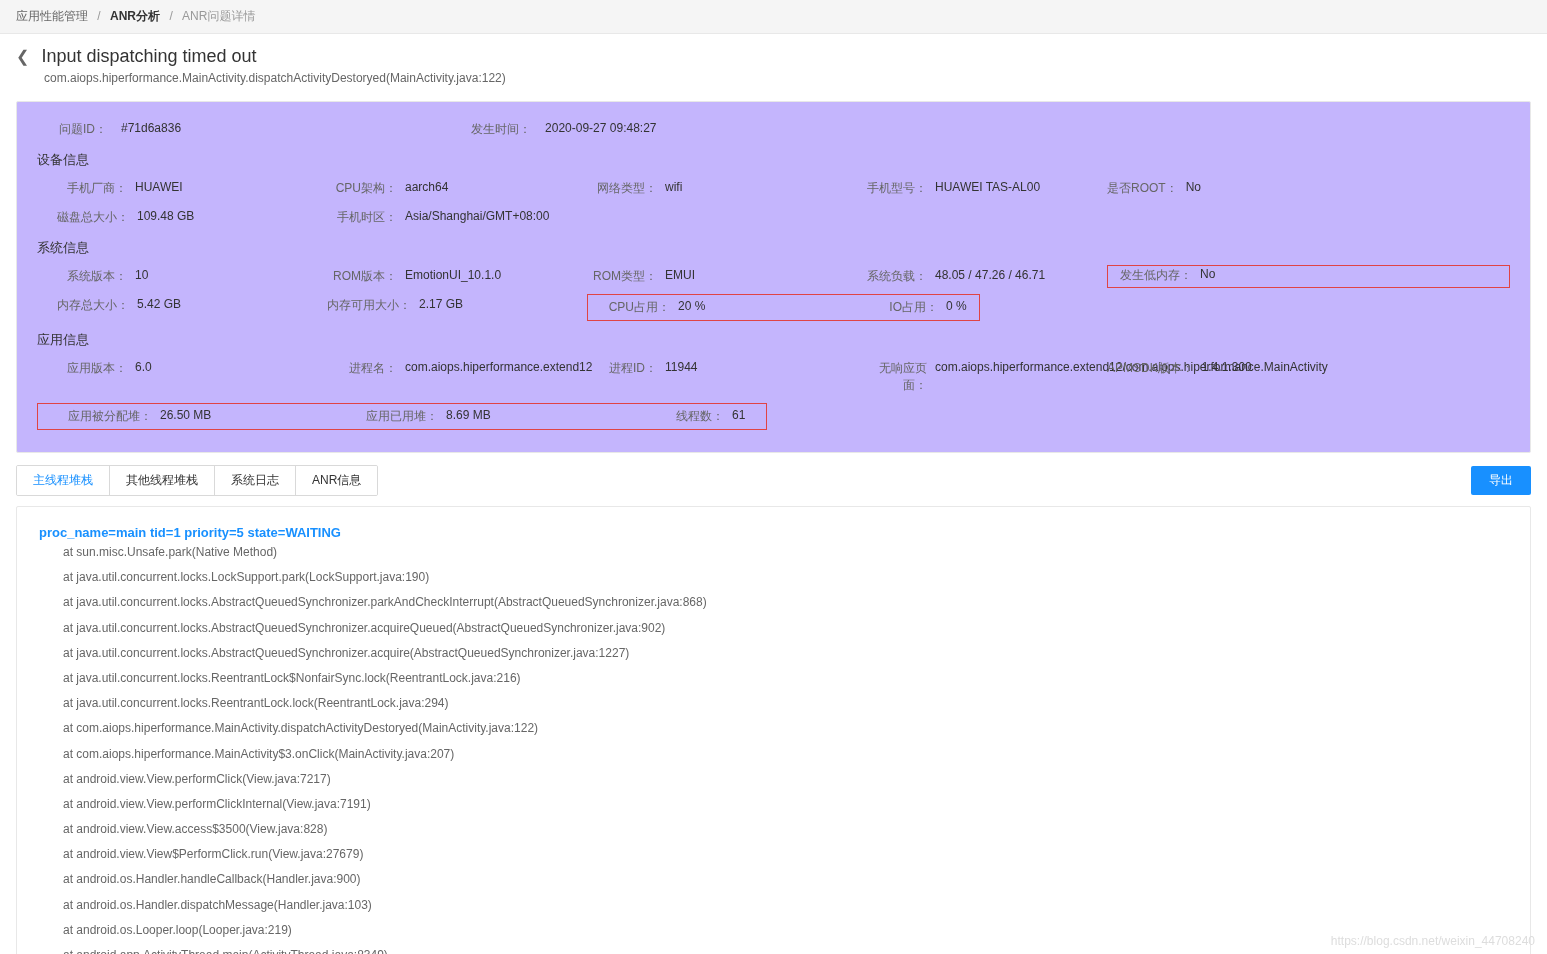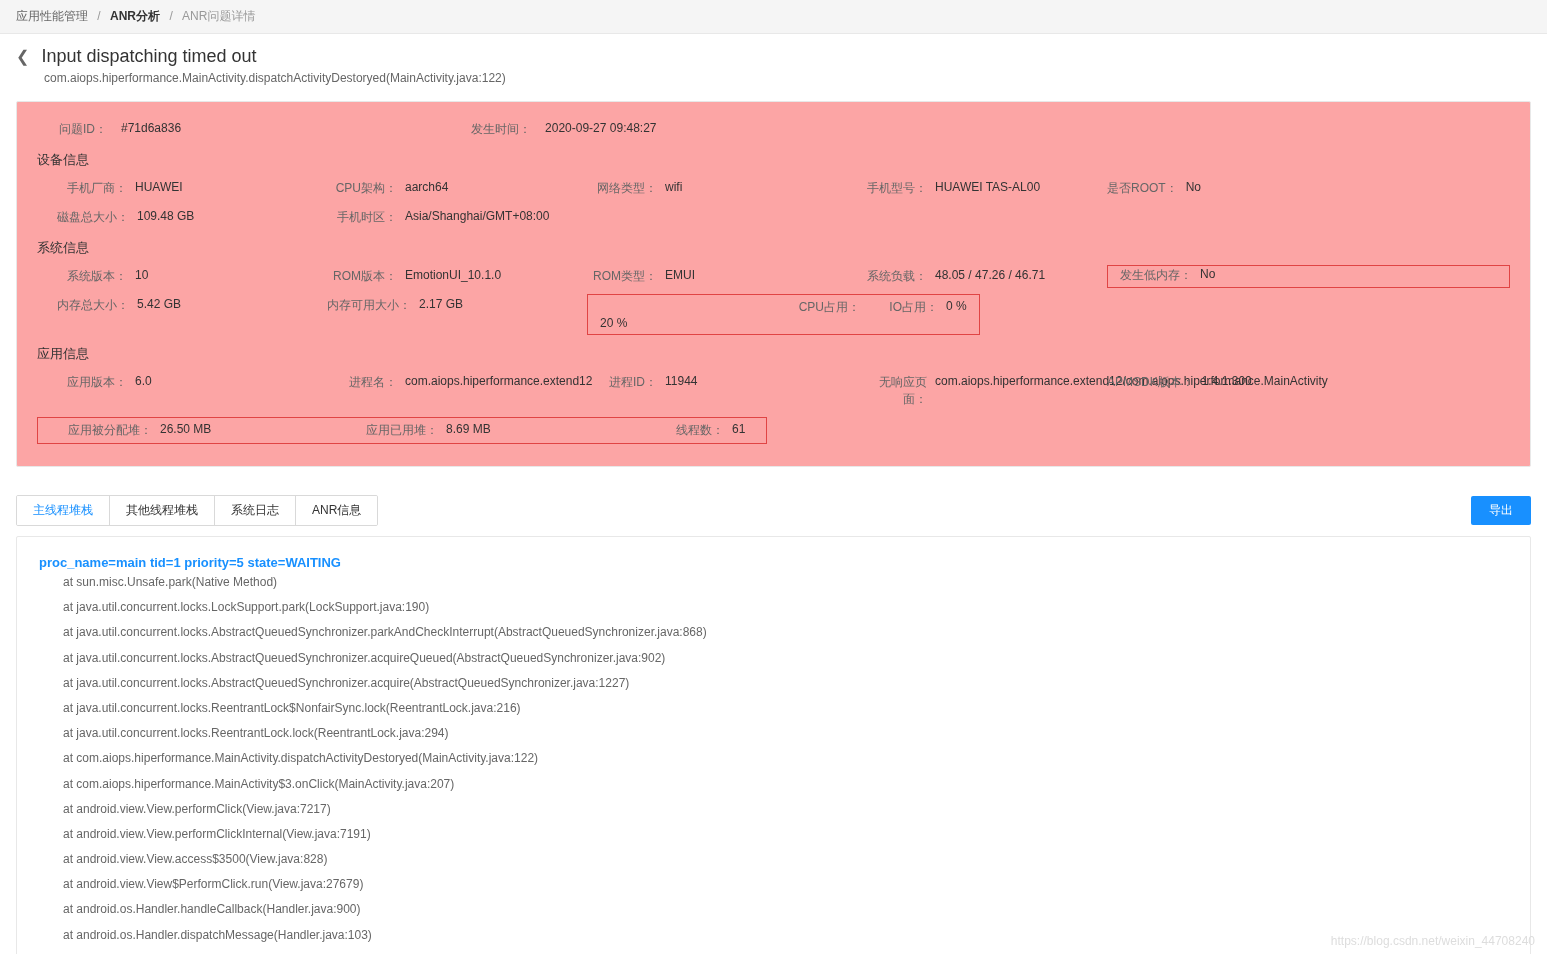--- a/index.html
+++ b/index.html
@@ -8,21 +8,21 @@
     .breadcrumb span { color: #666; }
     .breadcrumb .sep { margin: 0 6px; color: #999; }
     .breadcrumb .active { font-weight: bold; color: #333; }
     .breadcrumb .last { color: #999; }
     .header-area { padding: 12px 16px 16px 16px; }
     .header-row { display: flex; align-items: center; gap: 12px; }
     .back-arrow { font-size: 16px; color: #666; cursor: pointer; }
     .page-title { font-size: 18px; font-weight: 400; color: #333; }
     .page-subtitle { margin-left: 28px; margin-top: 4px; color: #666; font-size: 12px; }
     .main { padding: 0 16px 20px 16px; }
-    .card { border: 1px solid #e8e8e8; border-radius: 2px; padding: 16px 20px; margin-bottom: 28px; background: #fca5a5; }
+    .card { border: 1px solid #e8e8e8; border-radius: 2px; padding: 16px 20px; margin-bottom: 12px; background: #c4b5fd; }
     .row1 { display: flex; gap: 80px; margin-bottom: 8px; }
     .label { color: #666; }
     .value { color: #333; }
     .section-title { font-weight: 500; color: #333; margin: 10px 0 8px 0; font-size: 13px; }
     .info-row { display: flex; flex-wrap: wrap; margin-bottom: 6px; }
     .info-item { display: flex; padding: 3px 0; }
     .info-item .label { min-width: 70px; text-align: right; margin-right: 8px; }
     .c1 { width: 290px; padding-left: 20px; }
     .c2 { width: 260px; }
     .c3 { width: 270px; }
@@ -133,21 +133,21 @@
     <div class="info-row">
       <div class="info-item c1">
           <span class="label">内存总大小：</span>
           <span class="value">5.42 GB</span>
         </div>
       <div class="info-item c2">
           <span class="label" style="min-width:84px;">内存可用大小：</span>
           <span class="value">2.17 GB</span>
         </div>
       <div class="highlight-red" style="display:flex;">
-        <div class="info-item" style="width:268px;flex-direction:column;">
+        <div class="info-item" style="width:268px;">
             <span class="label">CPU占用：</span>
             <span class="value">20 %</span>
           </div>
         <div class="info-item">
             <span class="label">IO占用：</span>
             <span class="value">0 %</span>
           </div>
       </div>
     </div>
 

